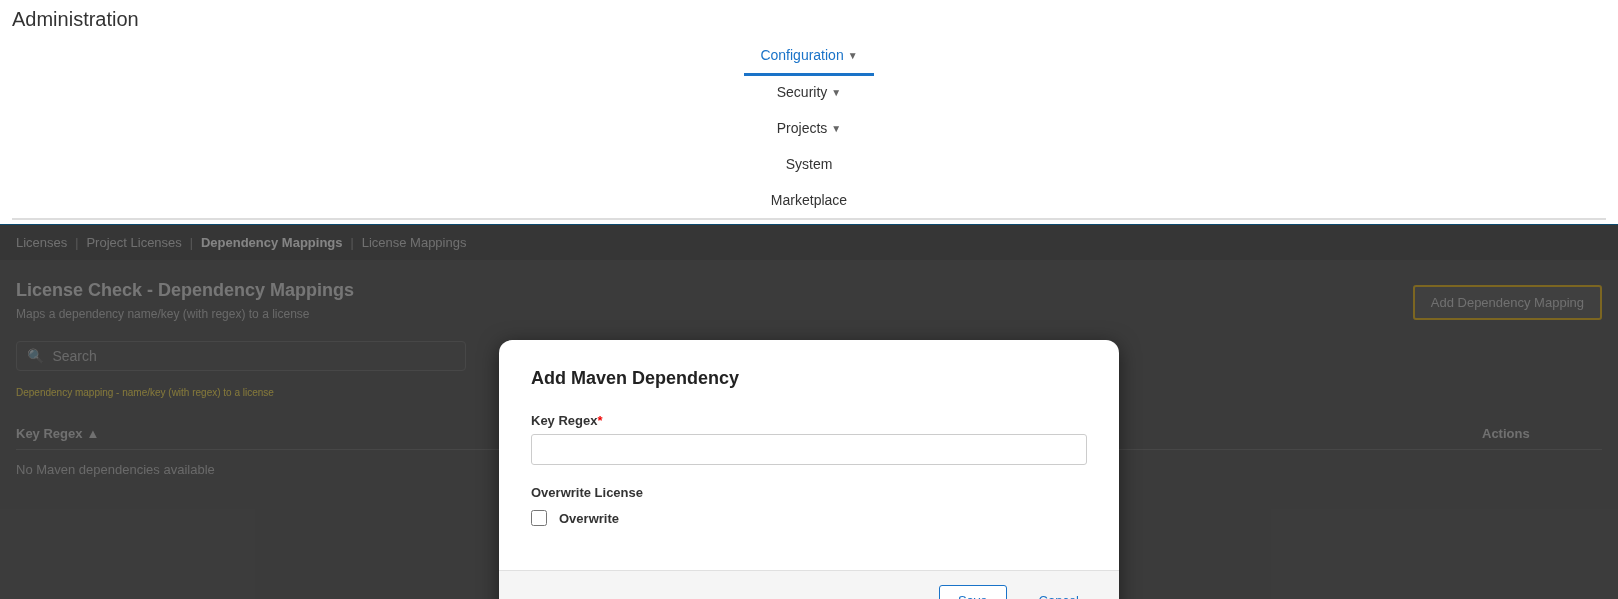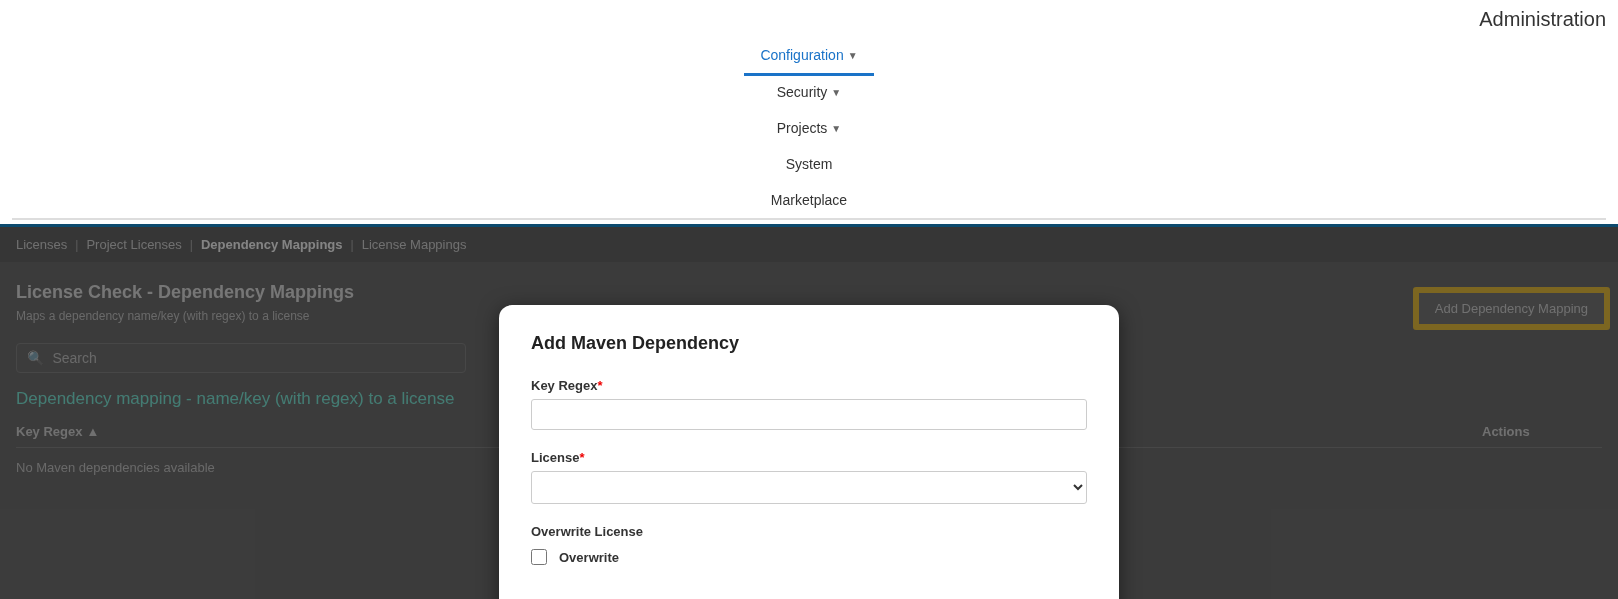--- a/index.html
+++ b/index.html
@@ -1,23 +1,22 @@
 <!DOCTYPE html>
 <html><head>
   <meta charset="utf-8">
   <style>
     * { box-sizing: border-box; margin: 0; padding: 0; }
     body { font-family: Arial, sans-serif; font-size: 14px; background: #fff; color: #333; }
 
     
     .app-header {
       padding: 8px 12px 4px;
-      border-bottom: 3px solid #0c4a6e;
-      background: #fff;
-      text-align: right;
+      border-bottom: 1px solid #0c4a6e;
+      background: #fff;
     }
     .app-title {
       font-size: 20px;
       font-weight: normal;
       color: #333;
       margin-bottom: 6px;
     }
 
     
     .nav-bar {
@@ -106,23 +105,23 @@
       width: 450px;
       background: rgba(80,80,80,0.5);
       margin-bottom: 16px;
       color: #bbb;
     }
     .bg-search-icon {
       color: #999;
       font-size: 14px;
     }
     .bg-table-desc {
-      font-size: 17px;
-      color: #5eead4;
-      margin-bottom: 7px;
+      font-size: 10px;
+      color: #fde047;
+      margin-bottom: 20px;
     }
     .bg-table-header {
       display: flex;
       align-items: center;
       padding: 8px 0;
       border-bottom: 1px solid #666;
       color: #ccc;
       font-size: 13px;
       font-weight: bold;
     }
@@ -131,23 +130,23 @@
     .bg-no-data {
       padding: 12px 0;
       color: #bbb;
       font-size: 13px;
     }
 
     
     .add-dep-btn-bg {
       position: absolute;
       top: 60px;
-      right: 8px;
+      right: 16px;
       background: #555;
-      border: 6px solid #eab308;
+      border: 2px solid #eab308;
       color: #ccc;
       padding: 8px 16px;
       font-size: 13px;
       border-radius: 3px;
       cursor: pointer;
     }
 
     
     .modal-overlay {
       position: absolute;
@@ -328,28 +327,20 @@
 
         <div class="modal-title">Add Maven Dependency</div>
 
         <div class="form-group">
           <label class="form-label">
             <span>Key Regex</span><span class="required-star">*</span>
           </label>
           <input class="form-input" type="text" style="">
         </div>
 
-        <div class="form-group">
-          <label class="form-label">
-            <span>License</span><span class="required-star">*</span>
-          </label>
-          <select class="form-select">
-            <option value=""></option>
-          </select>
-        </div>
 
         <div class="form-group">
           <span class="overwrite-section-label">Overwrite License</span>
           <div class="checkbox-row">
             <input type="checkbox" id="overwrite-chk" style="">
             <label for="overwrite-chk">Overwrite</label>
           </div>
         </div>
 
       </div>

